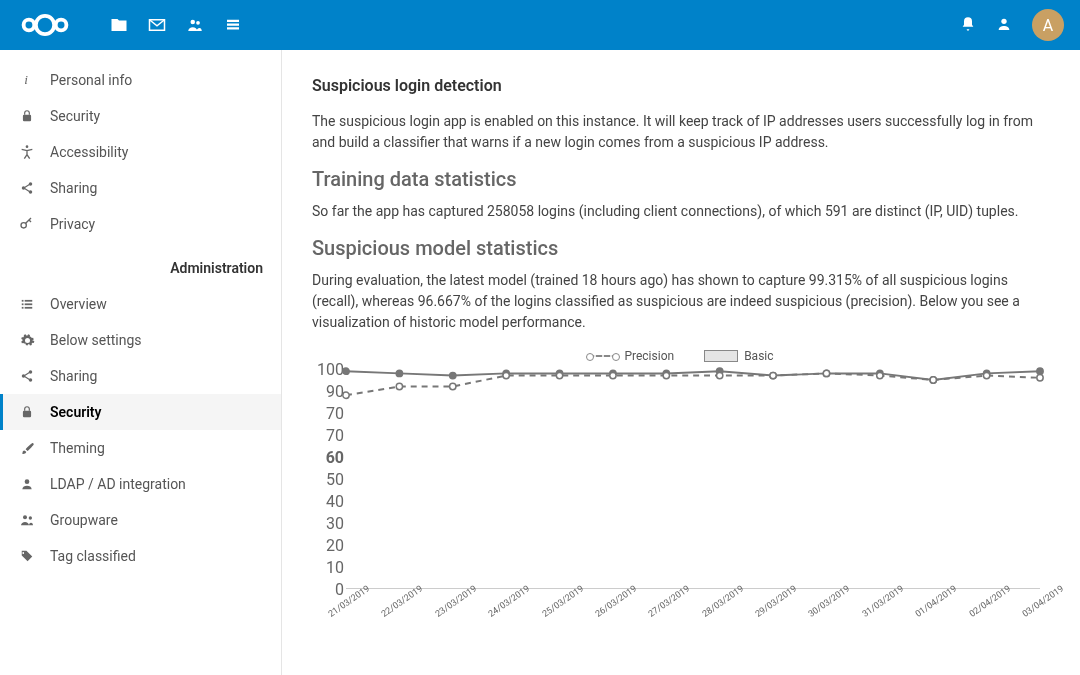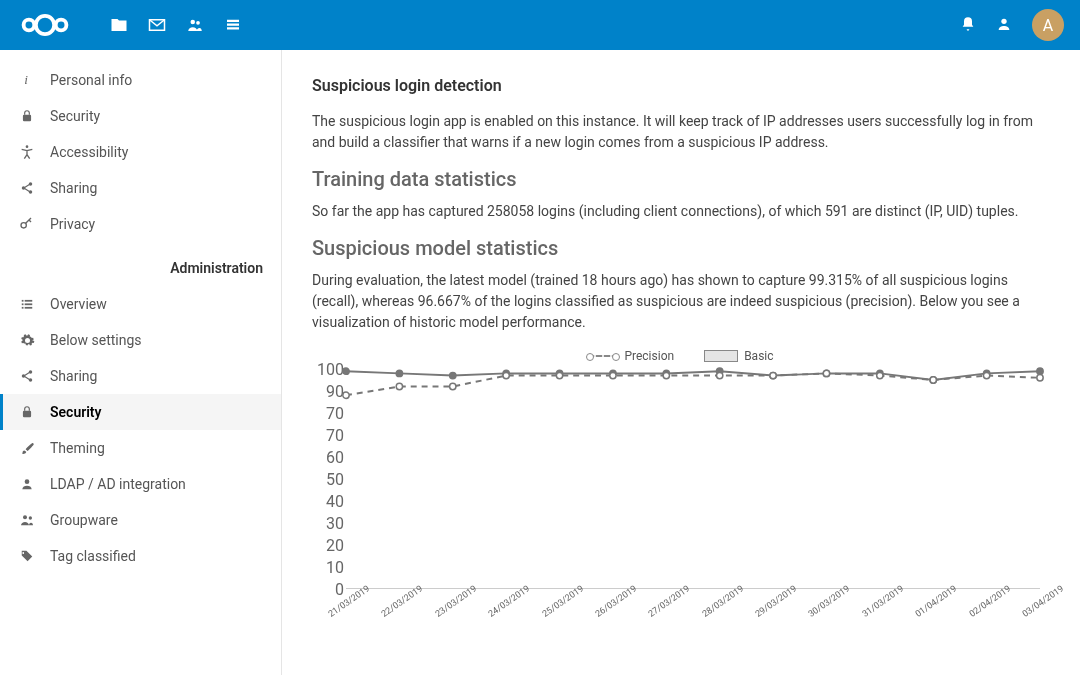--- a/index.html
+++ b/index.html
@@ -246,21 +246,21 @@
         </div>
       </div>
       <div class="chart-plot">
         <div class="y-axis" id="y-axis">
             <div class="y-tick" style="top: 100%;">0</div>
             <div class="y-tick" style="top: 90%;">10</div>
             <div class="y-tick" style="top: 80%;">20</div>
             <div class="y-tick" style="top: 70%;">30</div>
             <div class="y-tick" style="top: 60%;">40</div>
             <div class="y-tick" style="top: 50%;">50</div>
-            <div class="y-tick" style="top: 40%;">60</div>
+            <div class="y-tick" style="top: 40%; font-weight: bold;">60</div>
             <div class="y-tick" style="top: 30%;">70</div>
             <div class="y-tick" style="top: 20%;">70</div>
             <div class="y-tick" style="top: 10%;">90</div>
             <div class="y-tick" style="top: 0%;">100</div>
           </div>
         <div class="plot-area" id="plot-area">
           <svg class="lines" id="chart-svg" viewBox="0 0 700 220" preserveAspectRatio="none">
               <path d="M0 2.1999999999999886 L53.84615384615385 4.400000000000006 L107.6923076923077 6.599999999999994 L161.53846153846155 4.400000000000006 L215.3846153846154 4.400000000000006 L269.2307692307692 4.400000000000006 L323.0769230769231 4.400000000000006 L376.9230769230769 2.1999999999999886 L430.7692307692308 6.599999999999994 L484.6153846153846 4.400000000000006 L538.4615384615385 4.400000000000006 L592.3076923076923 11 L646.1538461538462 4.400000000000006 L700 2.1999999999999886 " fill="none" stroke="#777" stroke-width="2"></path>
               <circle cx="0" cy="2.1999999999999886" r="3.2" fill="#777" stroke="#777" stroke-width="1.5"></circle>
               <circle cx="53.84615384615385" cy="4.400000000000006" r="3.2" fill="#777" stroke="#777" stroke-width="1.5"></circle>

